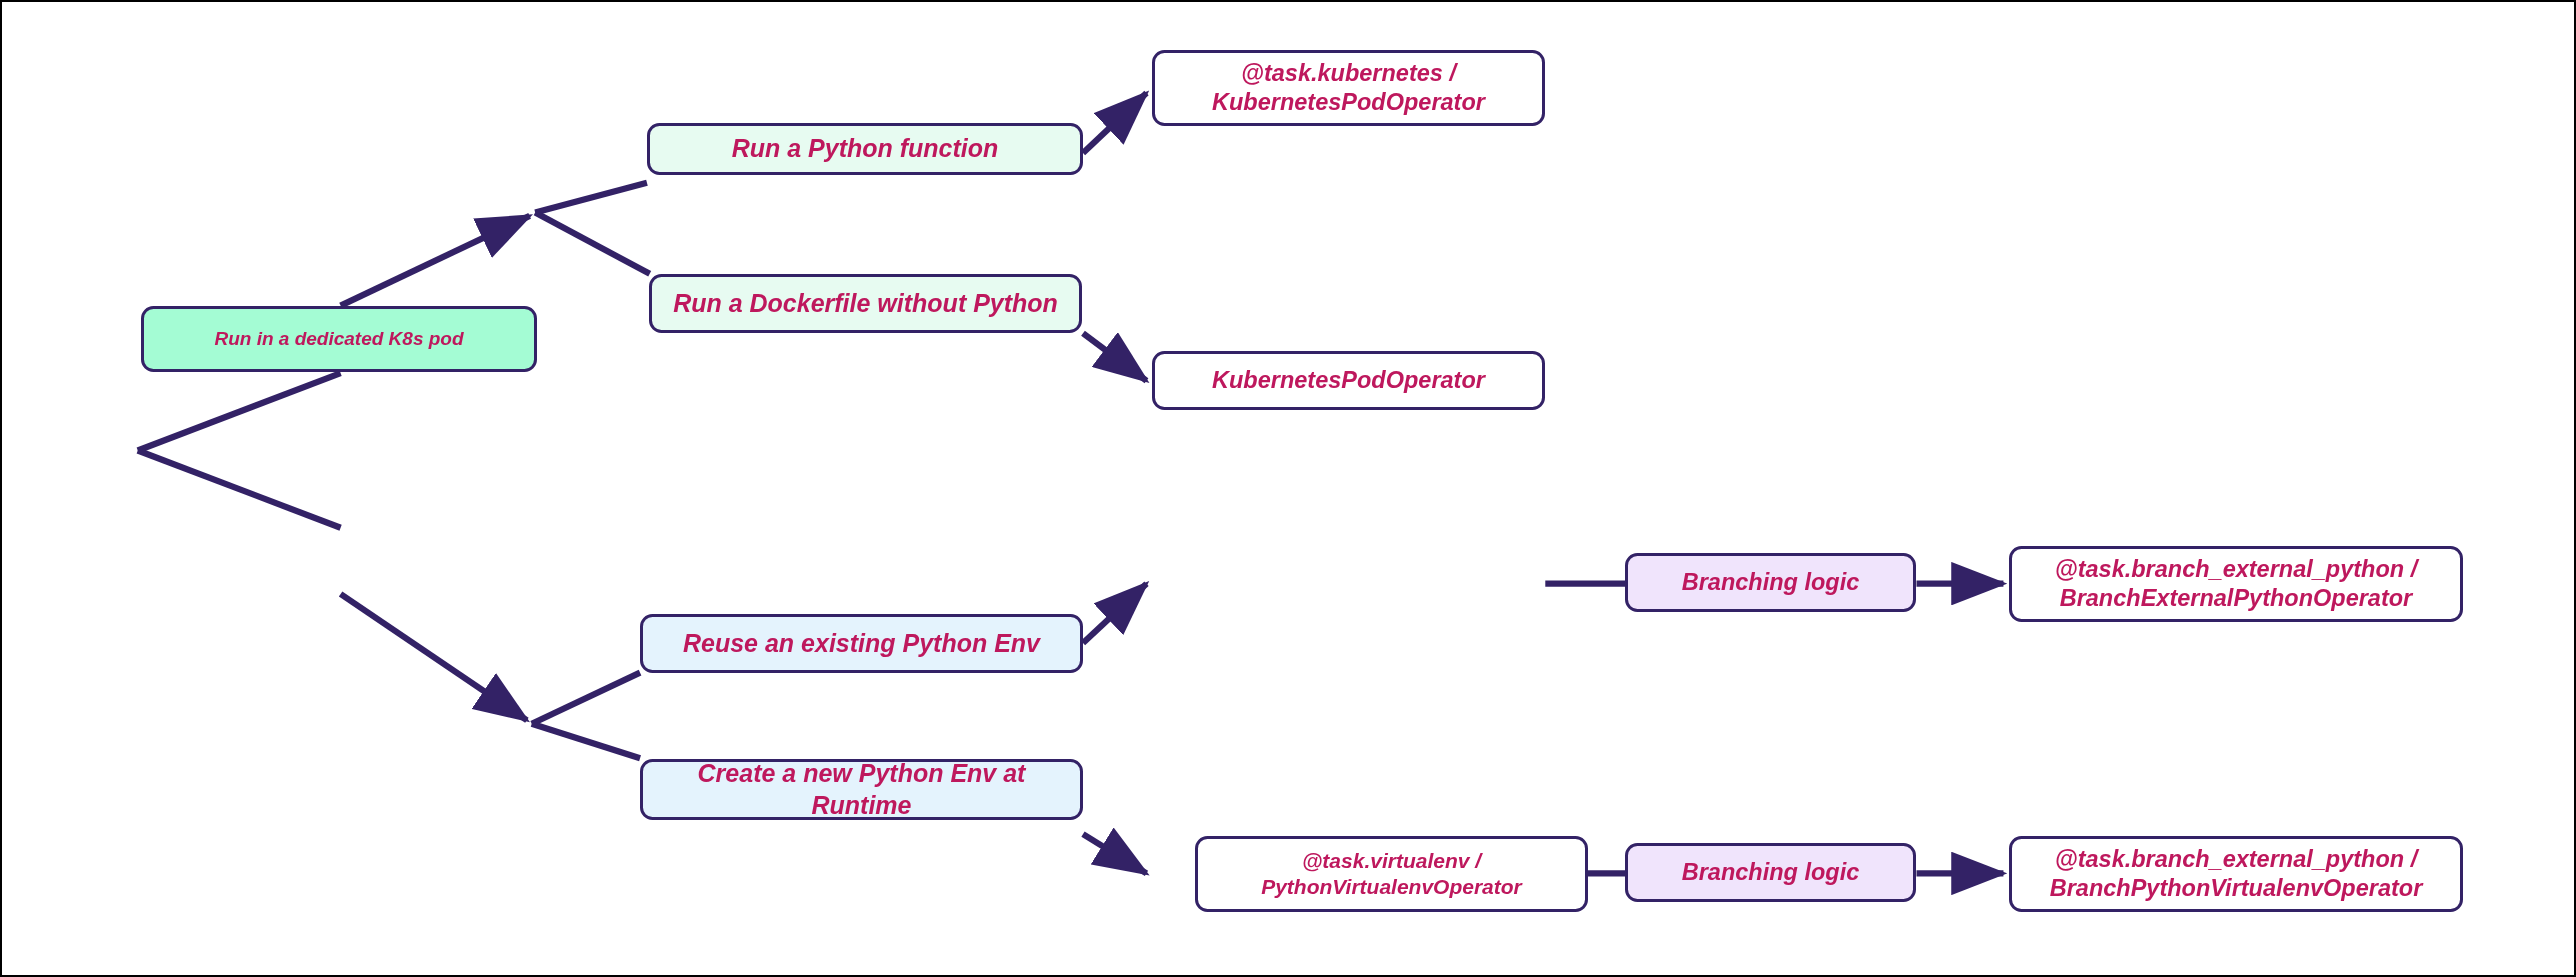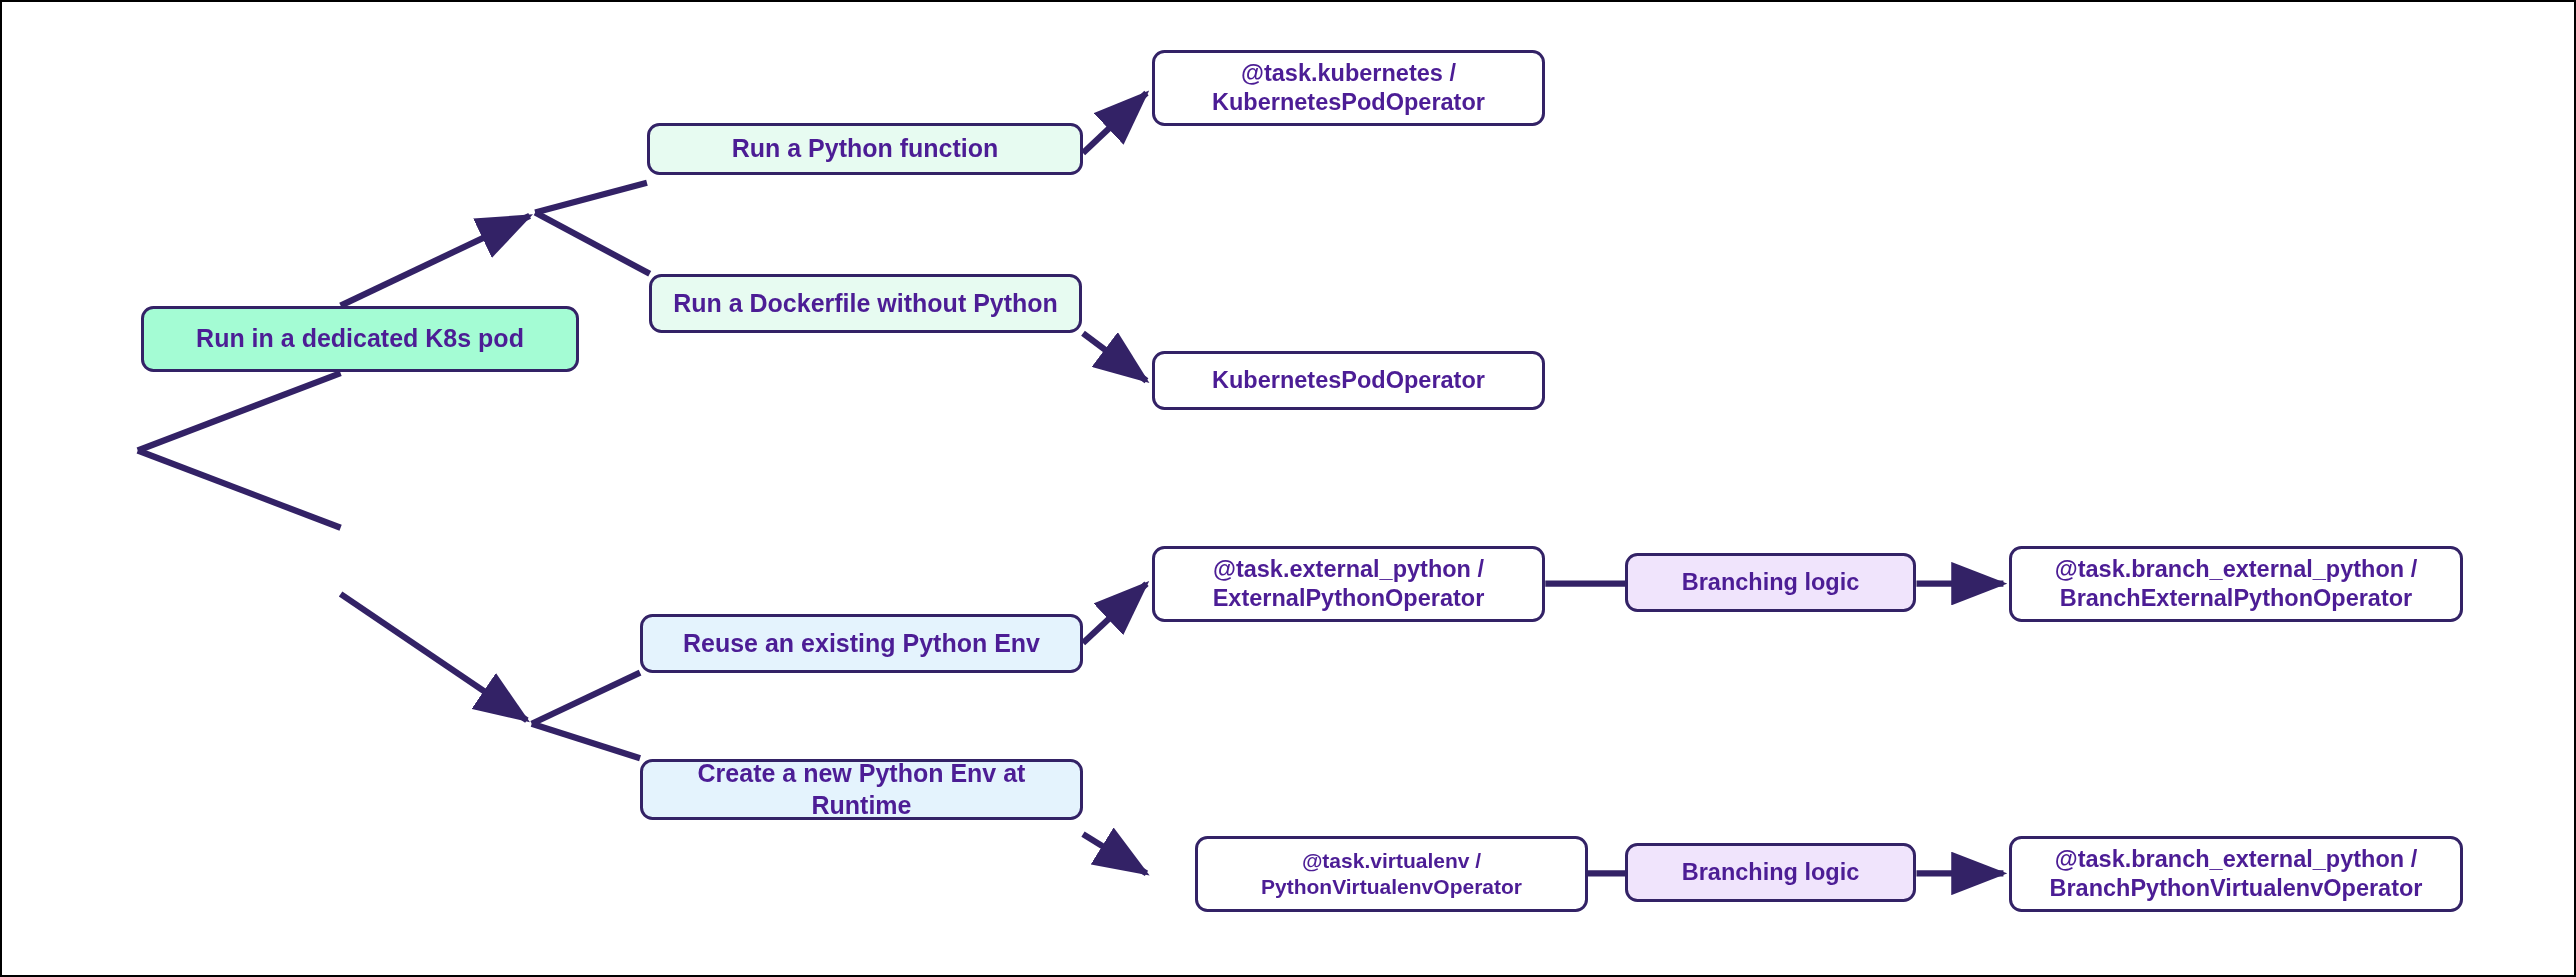--- a/index.html
+++ b/index.html
@@ -27,27 +27,28 @@
   }
   .node {
     position: absolute;
     box-sizing: border-box;
     border: 3.5px solid #332266;
     border-radius: 12.4px;
     display: flex;
     align-items: center;
     justify-content: center;
     text-align: center;
-    color: #4c1d95;
+    color: #be185d;
     font-weight: bold;
     font-size: 23.5px;
     line-height: 1.25;
     padding: 7px 12.4px;
     z-index: 2;
     white-space: pre-line;
+    font-style: italic;
   }
   .fill-mint   { background: #a4fcd4; }
   .fill-paleblue { background: #c6e7fb; }
   .fill-palemint { background: #e7fbf1; }
   .fill-palesky  { background: #e4f3fd; }
   .fill-white    { background: #ffffff; }
   .fill-lavender { background: #f0e4fc; }
 </style>
 </head>
 <body>
@@ -81,39 +82,37 @@
       <path marker-end="url(#arrowhead)" d="M 1566 1206 L 1658 1263"></path>
 
       <path d="M 2236 843 L 2352 843"></path>
       <path marker-end="url(#arrowhead)" d="M 2774 843 L 2900 843"></path>
 
       <path d="M 2236 1263 L 2352 1263"></path>
       <path marker-end="url(#arrowhead)" d="M 2774 1263 L 2900 1263"></path>
     </g>
   </svg>
 
-  <div class="node fill-mint" style="left:139px; top:304px; width:438px; height:66px; font-size:25px;">Run in a dedicated K8s pod</div>
+  <div class="node fill-mint" style="left:139px; top:304px; width:396px; height:66px; font-size:19px;">Run in a dedicated K8s pod</div>
 
 
   <div class="node fill-palemint" style="left:645px; top:121px; width:436px; height:52px; font-size:25px;">Run a Python function</div>
 
   <div class="node fill-palemint" style="left:647px; top:272px; width:433px; height:59px; font-size:25px;">Run a Dockerfile without Python</div>
 
   <div class="node fill-palesky" style="left:638px; top:612px; width:443px; height:59px; font-size:25px;">Reuse an existing Python Env</div>
 
   <div class="node fill-palesky" style="left:638px; top:757px; width:443px; height:61px; font-size:25px;">Create a new Python Env at
 Runtime</div>
 
   <div class="node fill-white" style="left:1150px; top:48px; width:393px; height:76px; font-size:23.5px;">@task.kubernetes /
 KubernetesPodOperator</div>
 
   <div class="node fill-white" style="left:1150px; top:349px; width:393px; height:59px; font-size:23.5px;">KubernetesPodOperator</div>
 
-  <div class="node fill-white" style="left:1150px; top:544px; width:393px; height:76px; font-size:23.5px;">@task.external_python /
-ExternalPythonOperator</div>
 
   <div class="node fill-white" style="left:1193px; top:834px; width:393px; height:76px; font-size:21px;">@task.virtualenv /
 PythonVirtualenvOperator</div>
 
   <div class="node fill-lavender" style="left:1623px; top:551px; width:291px; height:59px; font-size:23.5px;">Branching logic</div>
 
   <div class="node fill-lavender" style="left:1623px; top:841px; width:291px; height:59px; font-size:23.5px;">Branching logic</div>
 
   <div class="node fill-white" style="left:2007px; top:544px; width:454px; height:76px; font-size:23.5px;">@task.branch_external_python /
 BranchExternalPythonOperator</div>

